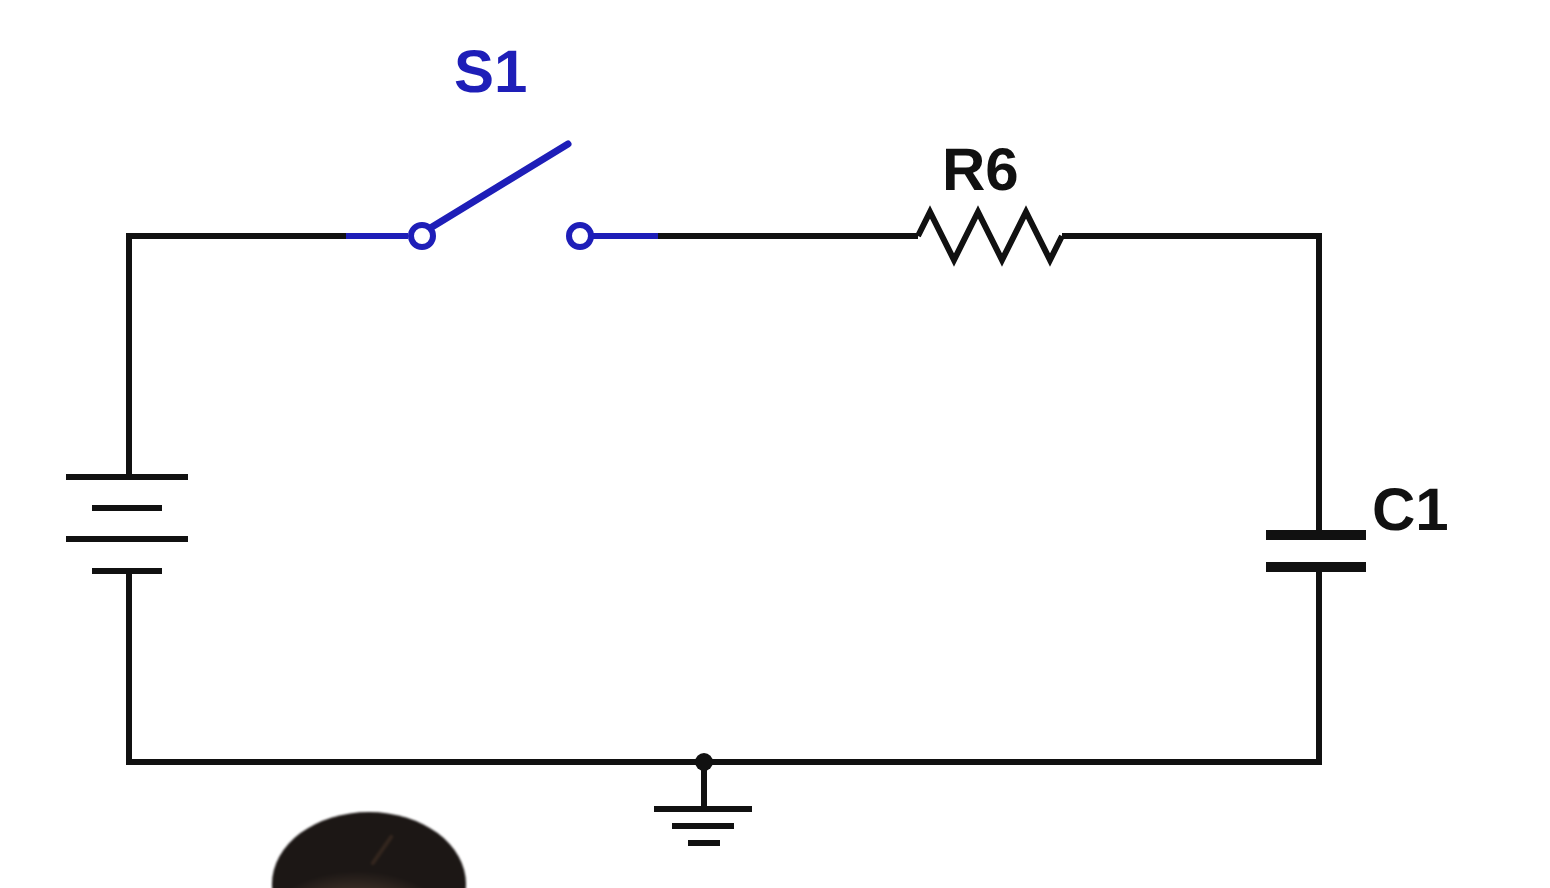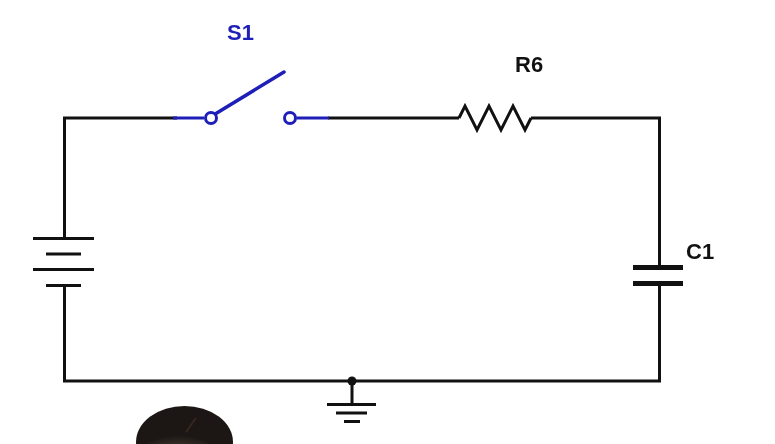--- a/index.html
+++ b/index.html
@@ -7,21 +7,21 @@
     position:relative;
     width:775px;height:444px;
     background:#ffffff;
     overflow:hidden;
     font-family:"Liberation Sans", sans-serif;
   }
   svg.schematic{position:absolute;left:0;top:0;}
   .ref-label{
     position:absolute;
     font-weight:700;
-    font-size:22px;
+    font-size:30px;
     line-height:1;
     color:#111111;
     letter-spacing:0;
     white-space:nowrap;
     user-select:none;
   }
   .ref-label.blue{color:#1e1eb8;}
   
   .presenter-head{
     position:absolute;
@@ -84,21 +84,21 @@
       <line x1="173" y1="118" x2="204" y2="118"></line>
       <circle cx="211" cy="118" r="5.5" fill="#ffffff"></circle>
       <line x1="216" y1="113.5" x2="284" y2="72" stroke-width="3.5" stroke-linecap="round"></line>
       <circle cx="290" cy="118" r="5.5" fill="#ffffff"></circle>
       <line x1="296.5" y1="118" x2="329" y2="118"></line>
     </g>
   </svg>
 
   <div class="ref-label blue" style="left:227px;top:22px;">S1</div>
 
-  <div class="ref-label" style="left:471px;top:54px;margin-left:44px;">R6</div>
+  <div class="ref-label" style="left:471px;top:71px;">R6</div>
 
 
   <div class="ref-label" style="left:686px;top:241px;">C1</div>
 
   <div class="presenter-head">
     <div class="hair-strand"></div>
   </div>
 
 </div>
 

